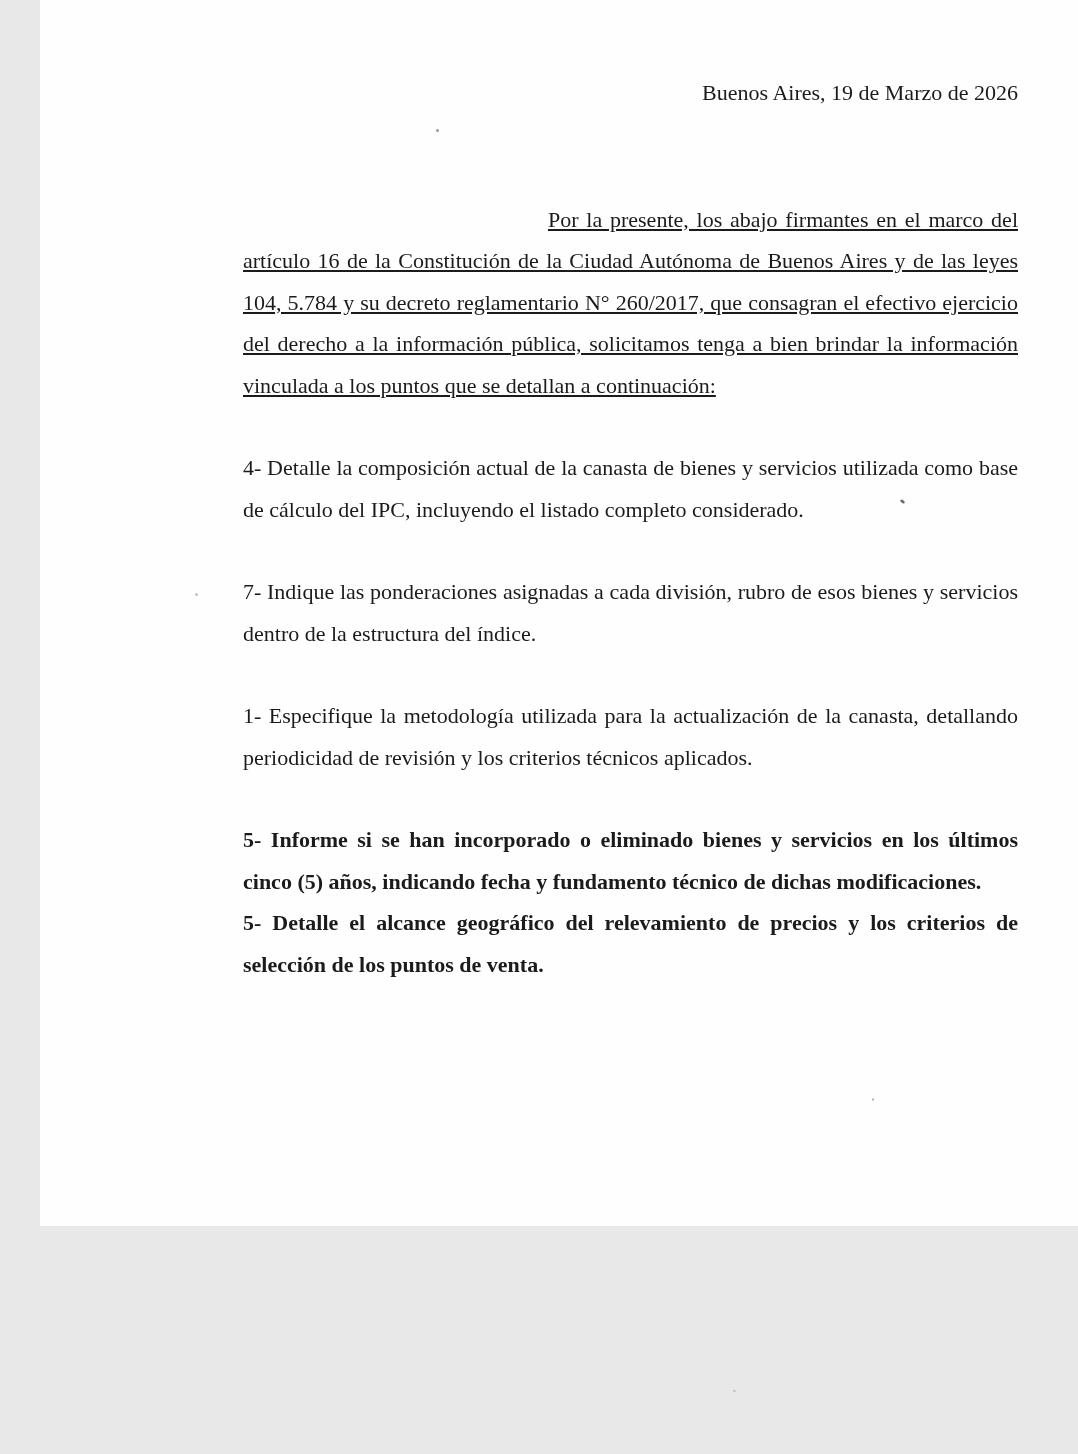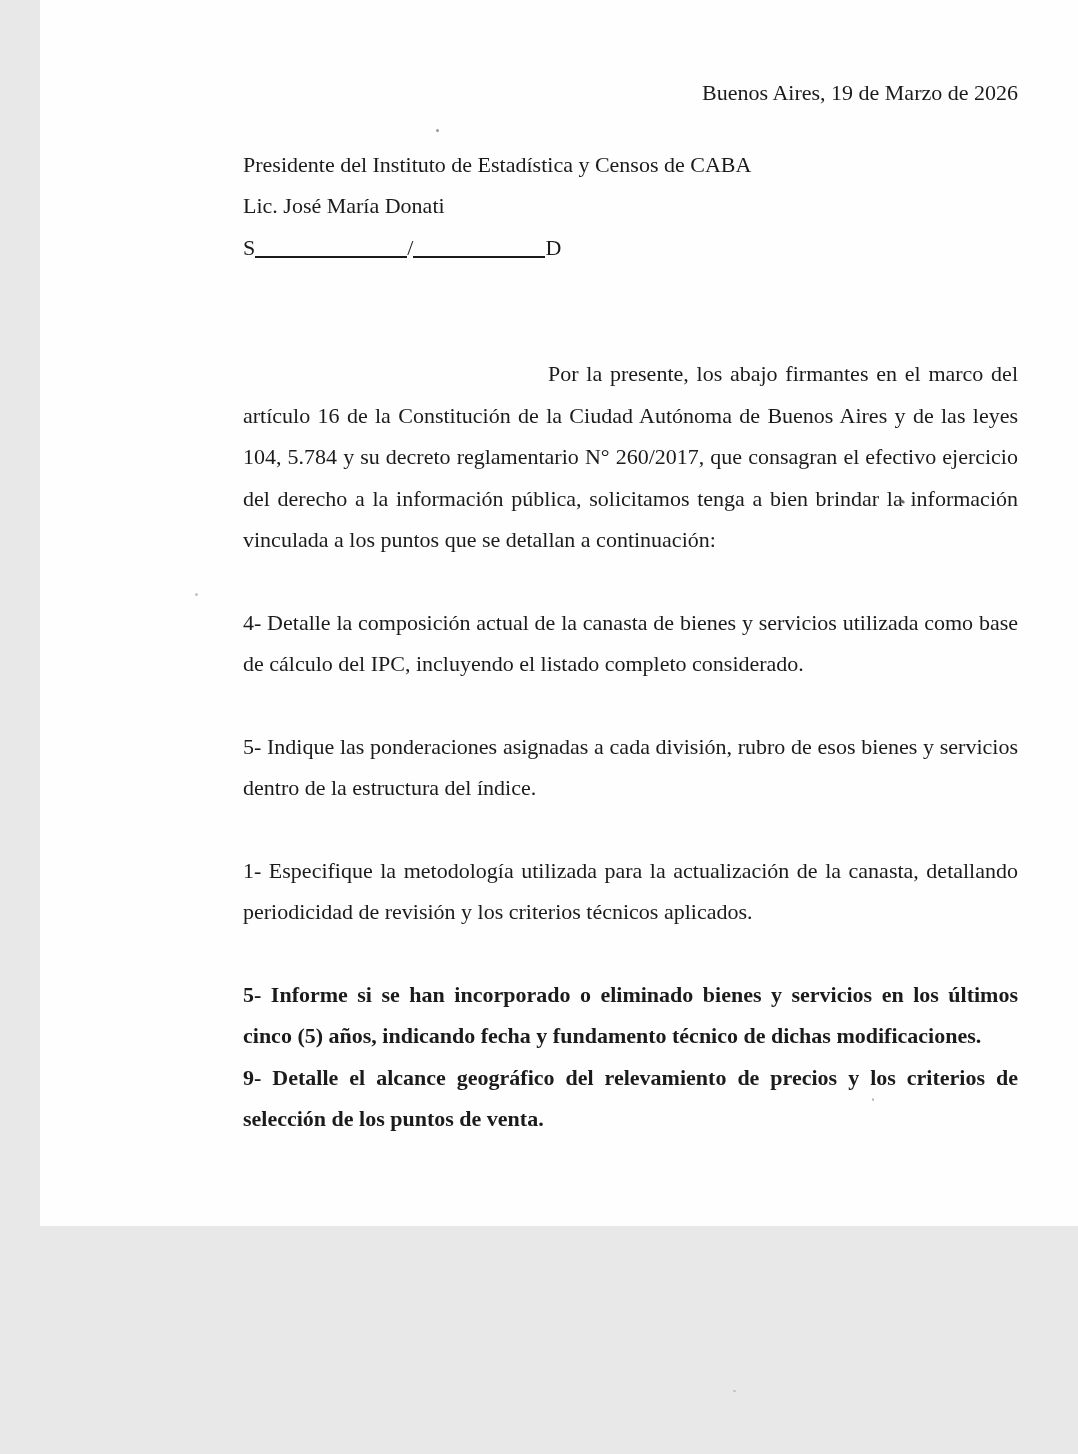--- a/index.html
+++ b/index.html
@@ -45,20 +45,21 @@
     border-bottom: 2px solid #1b1b1b;
     height: 1em;
     transform: translateY(3px);
   }
   .blank-rule.first  { width: 152px; }
   .blank-rule.second { width: 132px; }
   .intro-paragraph {
     margin: 85px 0 41px 0;
     text-align: justify;
     text-indent: 305px;
+    text-decoration: underline;
   }
   .request-item {
     margin: 0 0 41px 0;
     text-align: justify;
   }
   .request-item.no-gap {
     margin-bottom: 0;
     font-weight: bold;
   }
   
@@ -73,38 +74,33 @@
   .speck.s4 { left: 832px; top: 1098px; width: 2px; height: 3px; opacity: .7; }
   .speck.s5 { left: 693px; top: 1390px; width: 3px; height: 2px; opacity: .5; }
 </style>
 </head>
 <body>
 
 <div class="page">
 
   <p class="date-line">Buenos Aires, 19 de Marzo de 2026</p>
 
-  <div class="recipient-block">
-    <p>Presidente del Instituto de Estadística y Censos de CABA</p>
-    <p>Lic. José María Donati</p>
-    <p class="salutation-line"><span>S</span><span class="blank-rule first"></span><span>/</span><span class="blank-rule second"></span><span>D</span></p>
-  </div>
 
   <p class="intro-paragraph">Por la presente, los abajo firmantes en el marco del artículo 16 de la Constitución de la Ciudad Autónoma de Buenos Aires y de las leyes 104, 5.784 y su decreto reglamentario N° 260/2017, que consagran el efectivo ejercicio del derecho a la información pública, solicitamos tenga a bien brindar la información vinculada a los puntos que se detallan a continuación:</p>
 
   <p class="request-item">4- Detalle la composición actual de la canasta de bienes y servicios utilizada como base de cálculo del IPC, incluyendo el listado completo considerado.</p>
 
 
-  <p class="request-item">5- Indique las ponderaciones asignadas a cada división, rubro de esos bienes y servicios dentro de la estructura del índice.</p>
+  <p class="request-item">7- Indique las ponderaciones asignadas a cada división, rubro de esos bienes y servicios dentro de la estructura del índice.</p>
 
   <p class="request-item">1- Especifique la metodología utilizada para la actualización de la canasta, detallando periodicidad de revisión y los criterios técnicos aplicados.</p>
 
   <p class="request-item no-gap">5- Informe si se han incorporado o eliminado bienes y servicios en los últimos cinco (5) años, indicando fecha y fundamento técnico de dichas modificaciones.</p>
 
-  <p class="request-item no-gap">9- Detalle el alcance geográfico del relevamiento de precios y los criterios de selección de los puntos de venta.</p>
+  <p class="request-item no-gap">5- Detalle el alcance geográfico del relevamiento de precios y los criterios de selección de los puntos de venta.</p>
 
   <span class="speck s1"></span>
   <span class="speck s2"></span>
   <span class="speck s3"></span>
   <span class="speck s4"></span>
   <span class="speck s5"></span>
 
 </div>
 
 </body></html>

